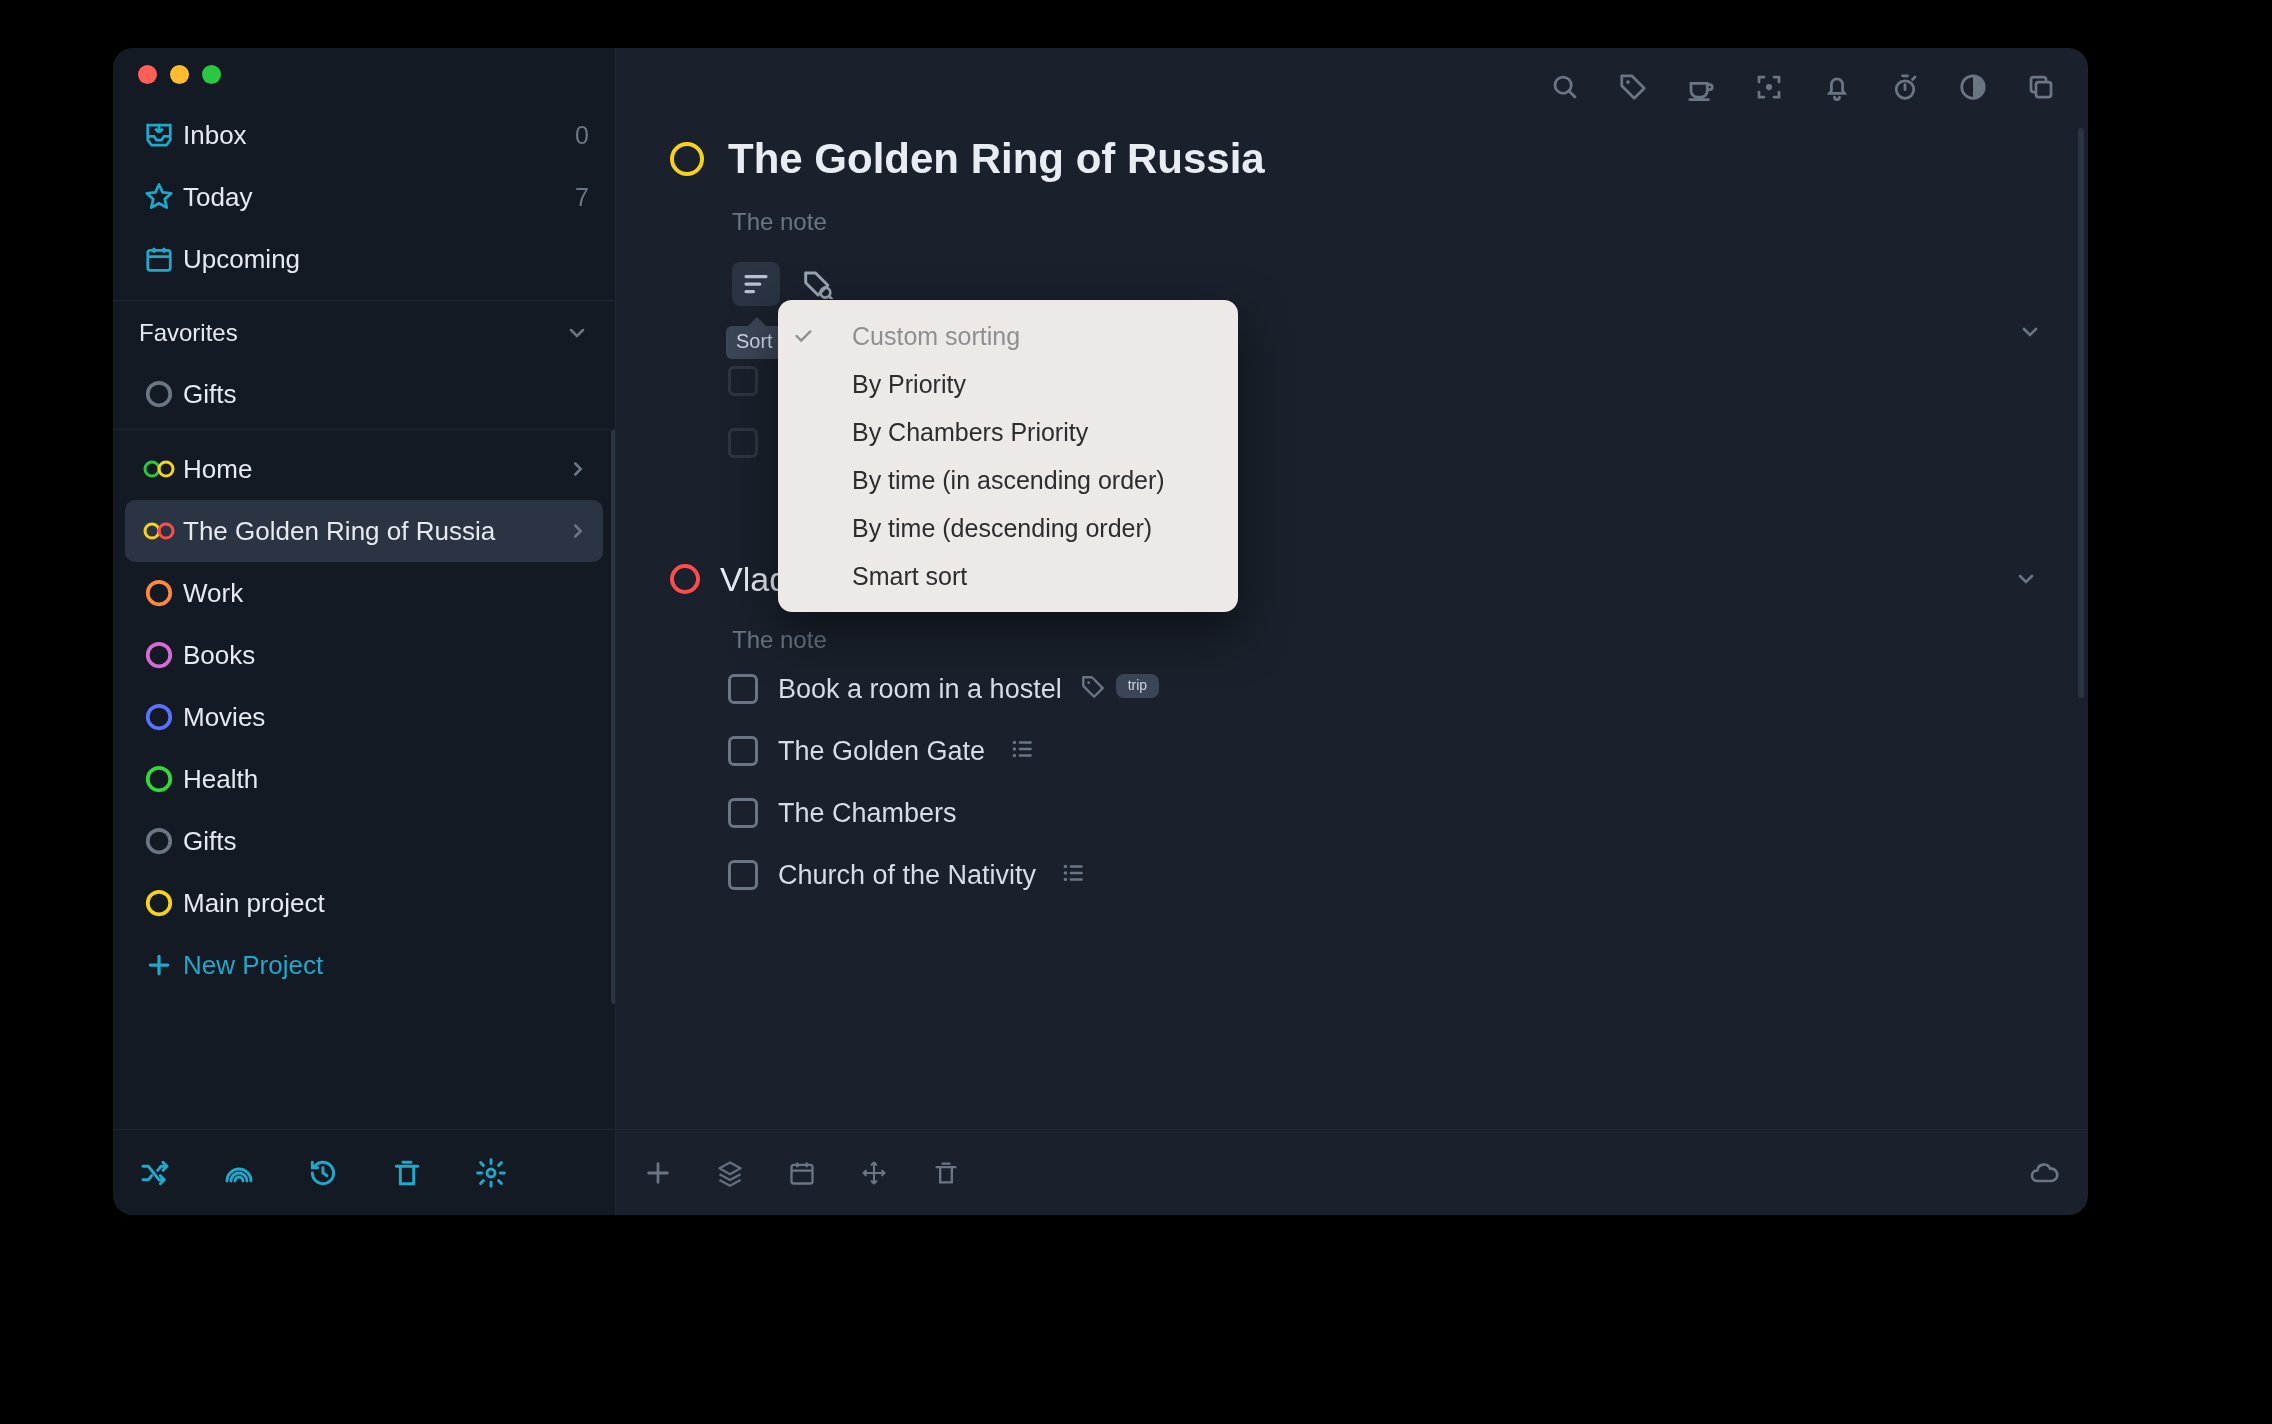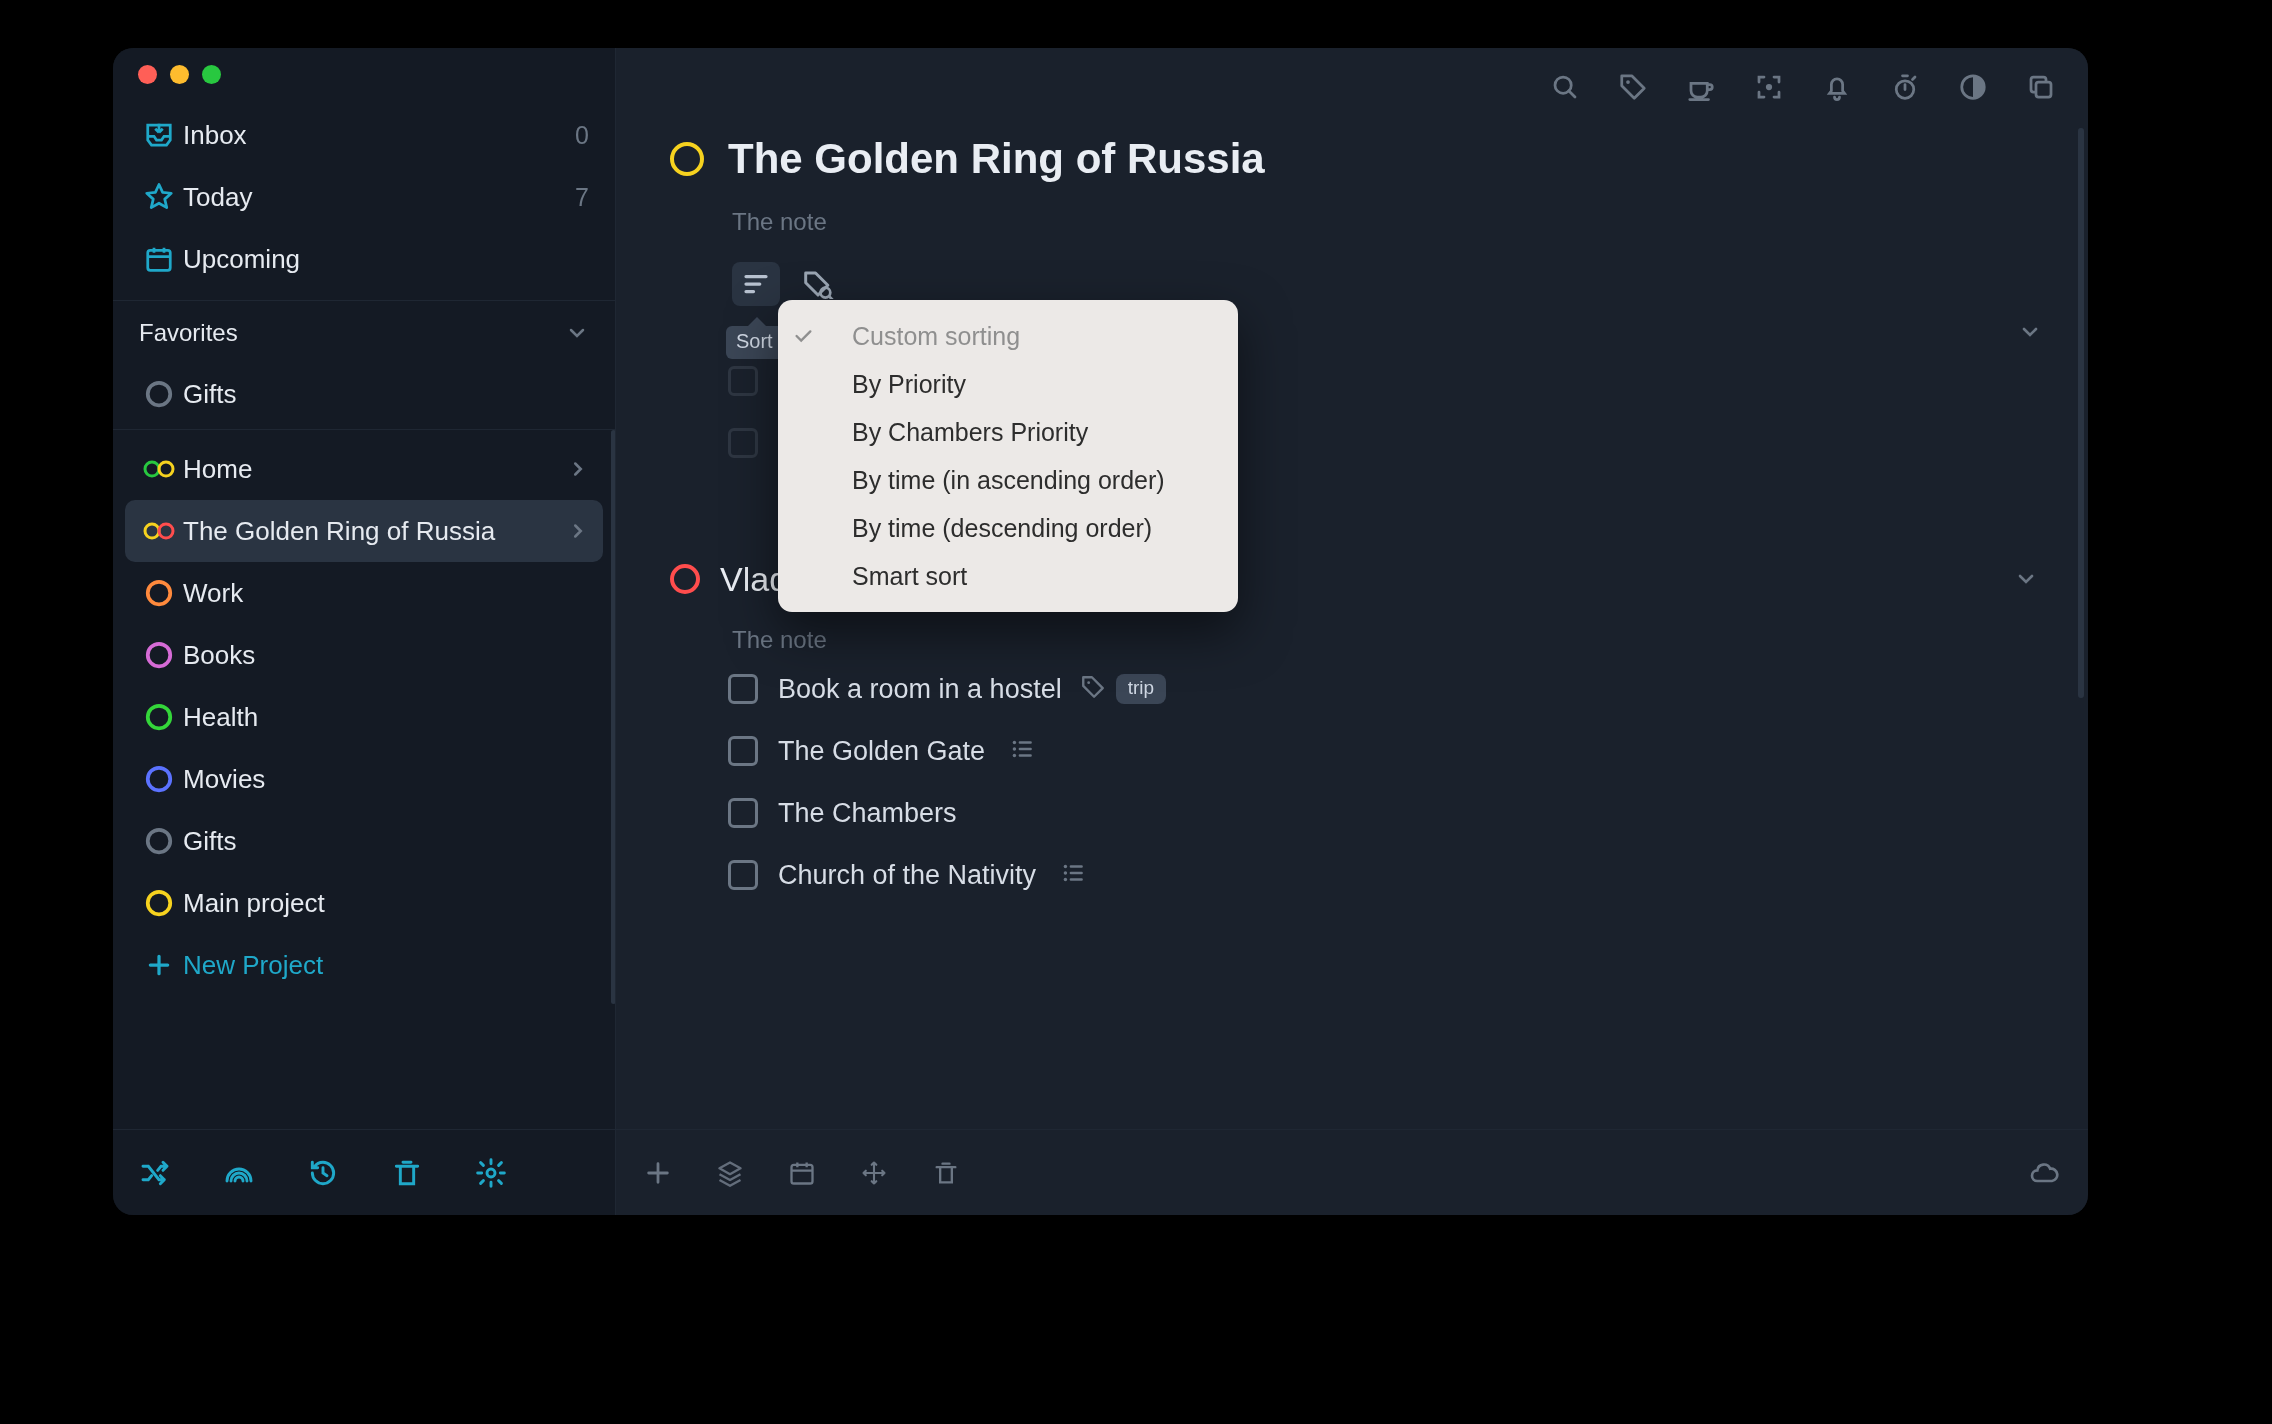--- a/index.html
+++ b/index.html
@@ -192,21 +192,21 @@
 .checkbox {
   width:30px; height:30px;
   border:3px solid #6b7684;
   border-radius:6px;
   margin-right:20px;
 }
 .task-row .tag-icon { margin-left:18px; color:#6b7684; }
 .task-row .tag-pill {
   margin-left:10px;
   background:#3b4656; color:#cfd7e3;
-  font-size:19px;
+  font-size:14px;
   padding:3px 12px 5px;
   border-radius:8px;
 }
 .task-row .sub-icon { margin-left:24px; color:#6b7684; }
 
 
 .content-toolbar {
   height: 86px;
   border-top: 1px solid #1f2733;
   display:flex; align-items:center;
@@ -333,32 +333,32 @@
           <span class="icon">
               <svg width="30" height="30" viewBox="0 0 24 24">
                 <circle cx="12" cy="12" r="9" stroke="#d66bd6" stroke-width="3" fill="none"></circle>
               </svg>
             </span>
           <span class="label">Books</span>
         </div>
         <div class="proj-item">
           <span class="icon">
               <svg width="30" height="30" viewBox="0 0 24 24">
+                <circle cx="12" cy="12" r="9" stroke="#5b72ff" stroke-width="3" fill="none"></circle>
+              </svg>
+            </span>
+          <span class="label">Movies</span>
+        </div>
+        <div class="proj-item">
+          <span class="icon">
+              <svg width="30" height="30" viewBox="0 0 24 24">
                 <circle cx="12" cy="12" r="9" stroke="#34d63a" stroke-width="3" fill="none"></circle>
               </svg>
             </span>
           <span class="label">Health</span>
-        </div>
-        <div class="proj-item">
-          <span class="icon">
-              <svg width="30" height="30" viewBox="0 0 24 24">
-                <circle cx="12" cy="12" r="9" stroke="#5b72ff" stroke-width="3" fill="none"></circle>
-              </svg>
-            </span>
-          <span class="label">Movies</span>
         </div>
         <div class="proj-item">
           <span class="icon">
               <svg width="30" height="30" viewBox="0 0 24 24">
                 <circle cx="12" cy="12" r="9" stroke="#6b7684" stroke-width="3" fill="none"></circle>
               </svg>
             </span>
           <span class="label">Gifts</span>
         </div>
         <div class="proj-item">

